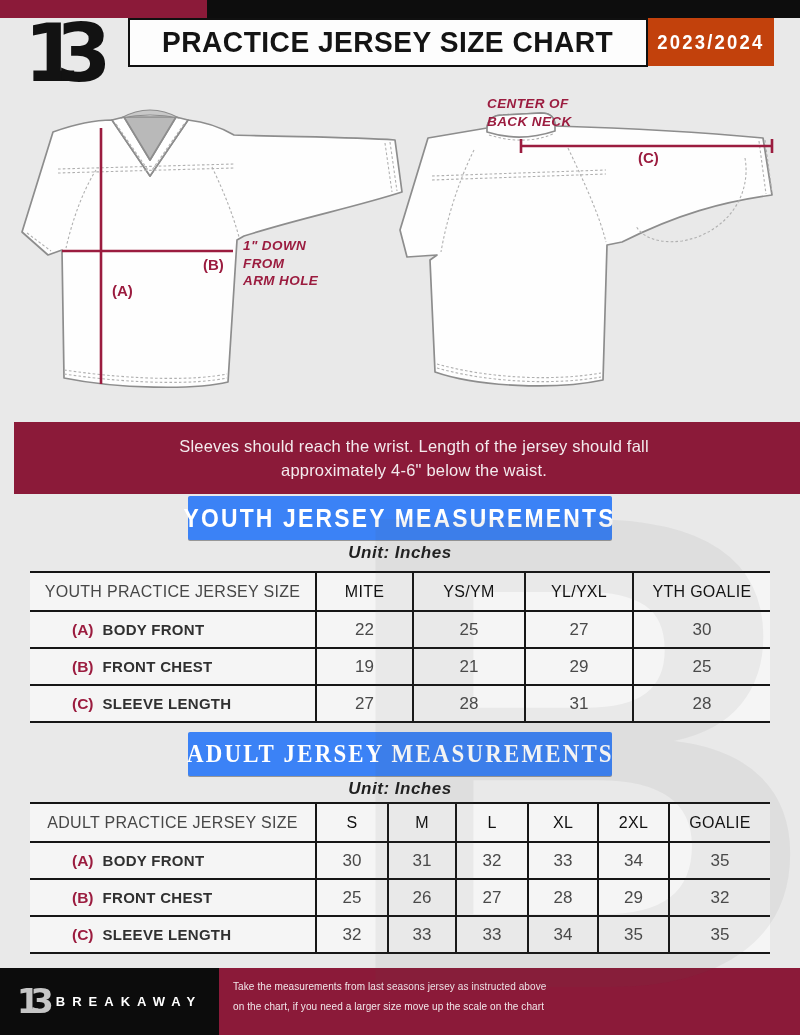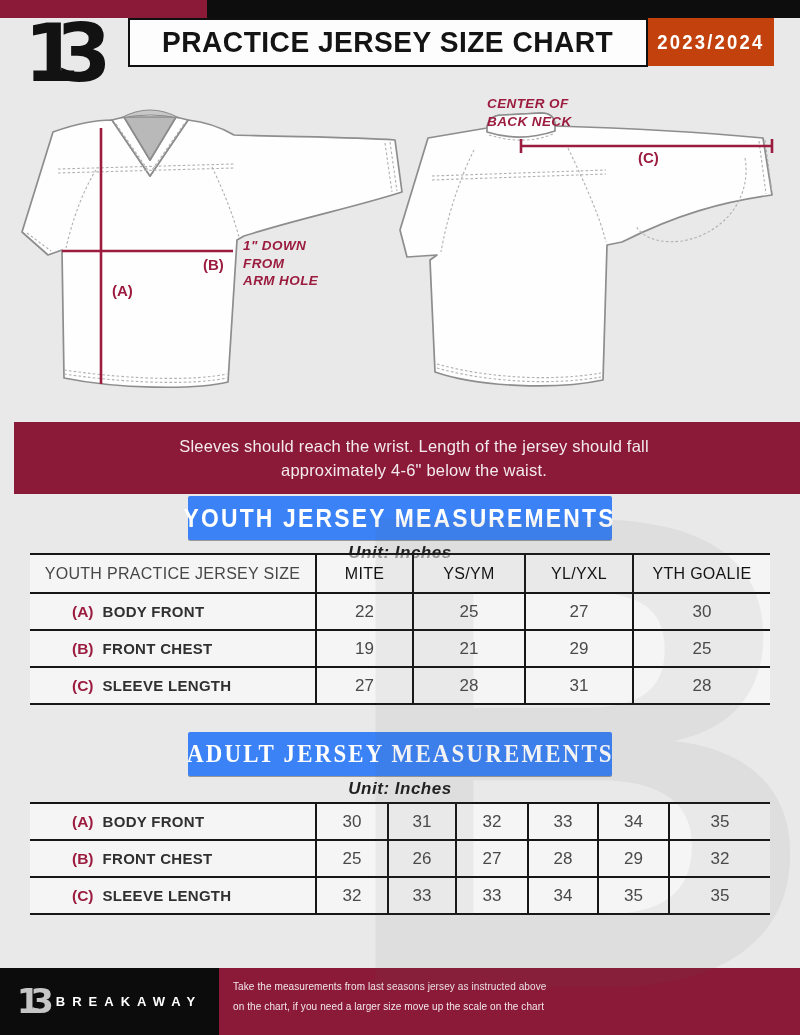--- a/index.html
+++ b/index.html
@@ -189,21 +189,21 @@
   <div class="abs banner">
     <div>Sleeves should reach the wrist. Length of the jersey should fall</div>
     <div>approximately 4-6" below the waist.</div>
   </div>
 
   <div class="abs pill" style="top:496px;">
     <span>YOUTH JERSEY MEASUREMENTS</span>
   </div>
   <div class="abs unit" style="top:543px;">Unit: Inches</div>
 
-  <div class="abs" style="left:30px;top:553px;z-index:1;">
+  <div class="abs" style="left:30px;top:571px;z-index:1;">
     <table class="sizetable">
       <colgroup>
           <col style="width:286px">
           <col style="width:97px">
           <col style="width:112px">
           <col style="width:108px">
           <col style="width:137px">
         </colgroup>
       <tbody>
           <tr class="hdr">
@@ -248,20 +248,29 @@
       <colgroup>
           <col style="width:286px">
           <col style="width:72px">
           <col style="width:68px">
           <col style="width:72px">
           <col style="width:70px">
           <col style="width:71px">
           <col style="width:101px">
         </colgroup>
       <tbody>
+          <tr class="hdr">
+        <td class="col-title">ADULT PRACTICE JERSEY SIZE</td>
+        <td class="size-name">S</td>
+        <td class="size-name">M</td>
+        <td class="size-name">L</td>
+        <td class="size-name">XL</td>
+        <td class="size-name">2XL</td>
+        <td class="size-name">GOALIE</td>
+      </tr>
       <tr class="row">
         <td class="rowlabel"><span class="rowkey">(A)</span><span class="rowname">BODY FRONT</span></td>
         <td class="cell-num">30</td>
         <td class="cell-num">31</td>
         <td class="cell-num">32</td>
         <td class="cell-num">33</td>
         <td class="cell-num">34</td>
         <td class="cell-num">35</td>
       </tr>
       <tr class="row">

